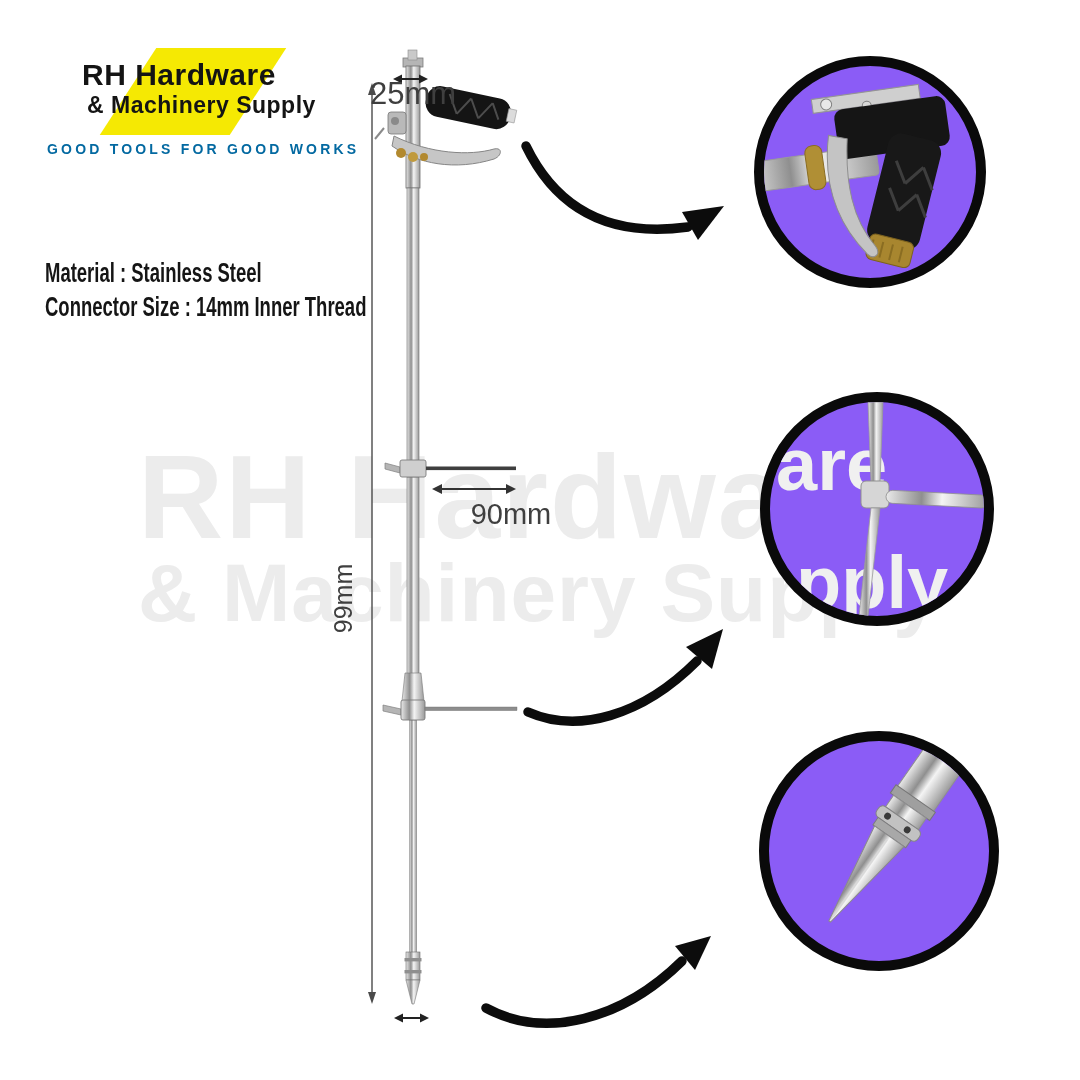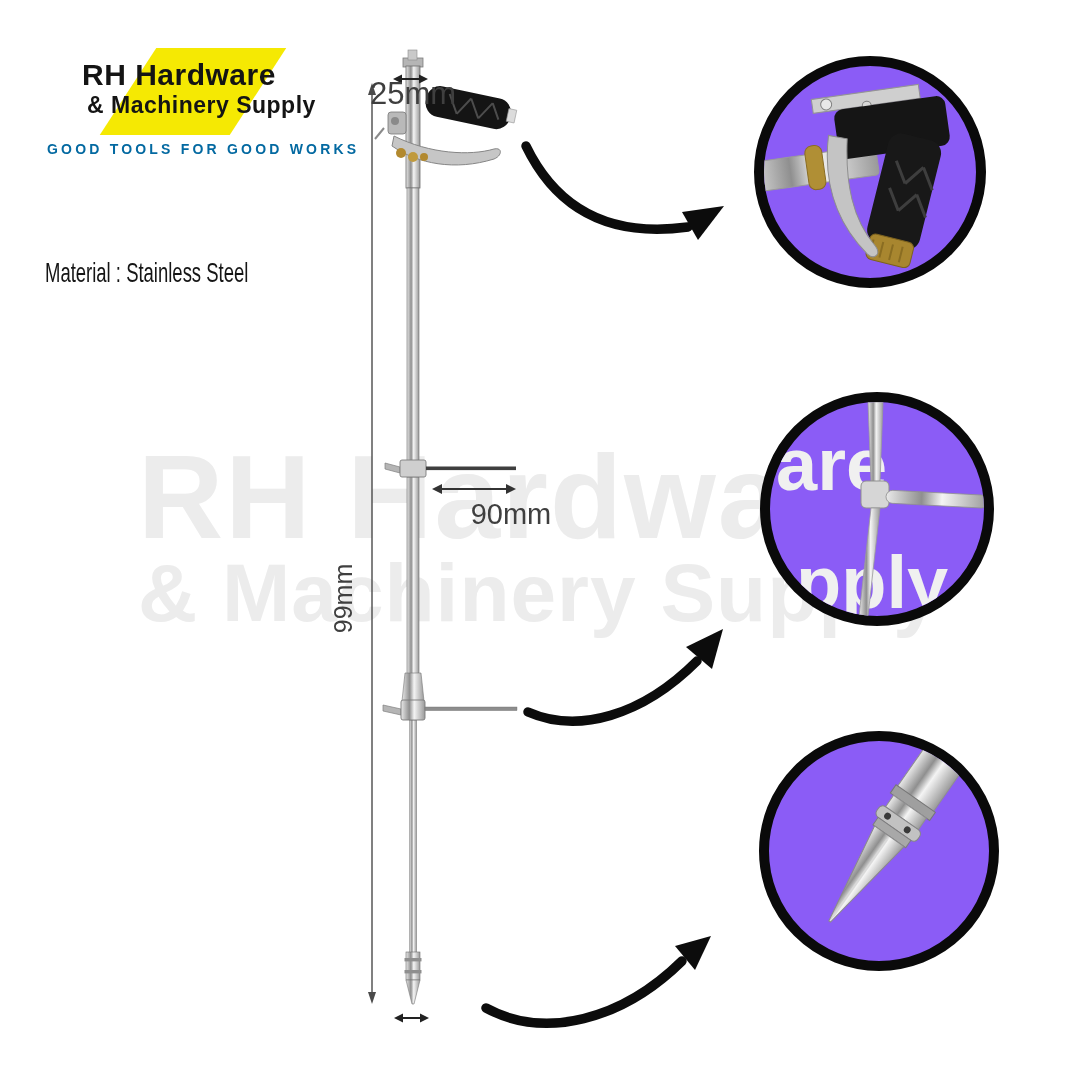--- a/index.html
+++ b/index.html
@@ -10,21 +10,21 @@
   .wm1{left:138px;top:438px;font-size:118px;letter-spacing:2px;}
   .wm2{left:138px;top:552px;font-size:82px;letter-spacing:1px;}
   
   .logo{position:absolute;left:0;top:0;width:360px;height:180px;z-index:3;}
   .logo-shape{position:absolute;left:128px;top:48px;width:130px;height:87px;background:#f5e903;
               transform:skewX(-33deg);}
   .brand1{position:absolute;left:82px;top:58px;font-size:30px;font-weight:800;letter-spacing:.5px;color:#141414;}
   .brand2{position:absolute;left:87px;top:92px;font-size:23px;font-weight:800;letter-spacing:.5px;color:#141414;}
   .tagline{position:absolute;left:47px;top:141px;font-size:14px;font-weight:800;letter-spacing:3.2px;color:#0369a1;}
   
-  .specs{position:absolute;left:45px;top:256px;z-index:3;font-weight:400;color:#151515;}
+  .specs{position:absolute;left:45px;top:256px;z-index:3;font-weight:700;color:#151515;}
   .specs .line{font-size:28px;line-height:1.2;}
   .cond{display:inline-block;transform:scaleX(0.66);transform-origin:left top;white-space:nowrap;}
   
   .dim{position:absolute;color:#3f3f3f;font-size:31px;text-align:center;z-index:3;line-height:1;}
   .dim25{left:368px;top:40px;width:90px;margin-top:38px;}
   .dim90{left:454px;top:500px;width:92px;font-size:29px;margin-left:11px;}
   .dim99{left:298px;top:586px;width:90px;font-size:25px;transform:rotate(-90deg);}
   .dim15{left:368px;top:1078px;width:90px;}
   
   .draw{position:absolute;left:0;top:0;z-index:2;}
@@ -51,20 +51,21 @@
 
   <div class="logo">
     <div class="logo-shape"></div>
     <div class="brand1">RH Hardware</div>
     <div class="brand2">&amp; Machinery Supply</div>
     <div class="tagline">GOOD TOOLS FOR GOOD WORKS</div>
   </div>
 
   <div class="specs">
     <div class="line"><span class="cond">Material : Stainless Steel</span></div>
+    <div class="line"><span class="cond">Connector Size : 14mm Inner Thread</span></div>
   </div>
 
   <svg class="draw" width="1080" height="1080" viewBox="0 0 1080 1080">
     <defs>
       <linearGradient id="mv" x1="0" y1="0" x2="1" y2="0">
         <stop offset="0" stop-color="#e9e9e9"></stop>
         <stop offset="0.35" stop-color="#8f8f8f"></stop>
         <stop offset="0.55" stop-color="#f4f4f4"></stop>
         <stop offset="1" stop-color="#9a9a9a"></stop>
       </linearGradient>

